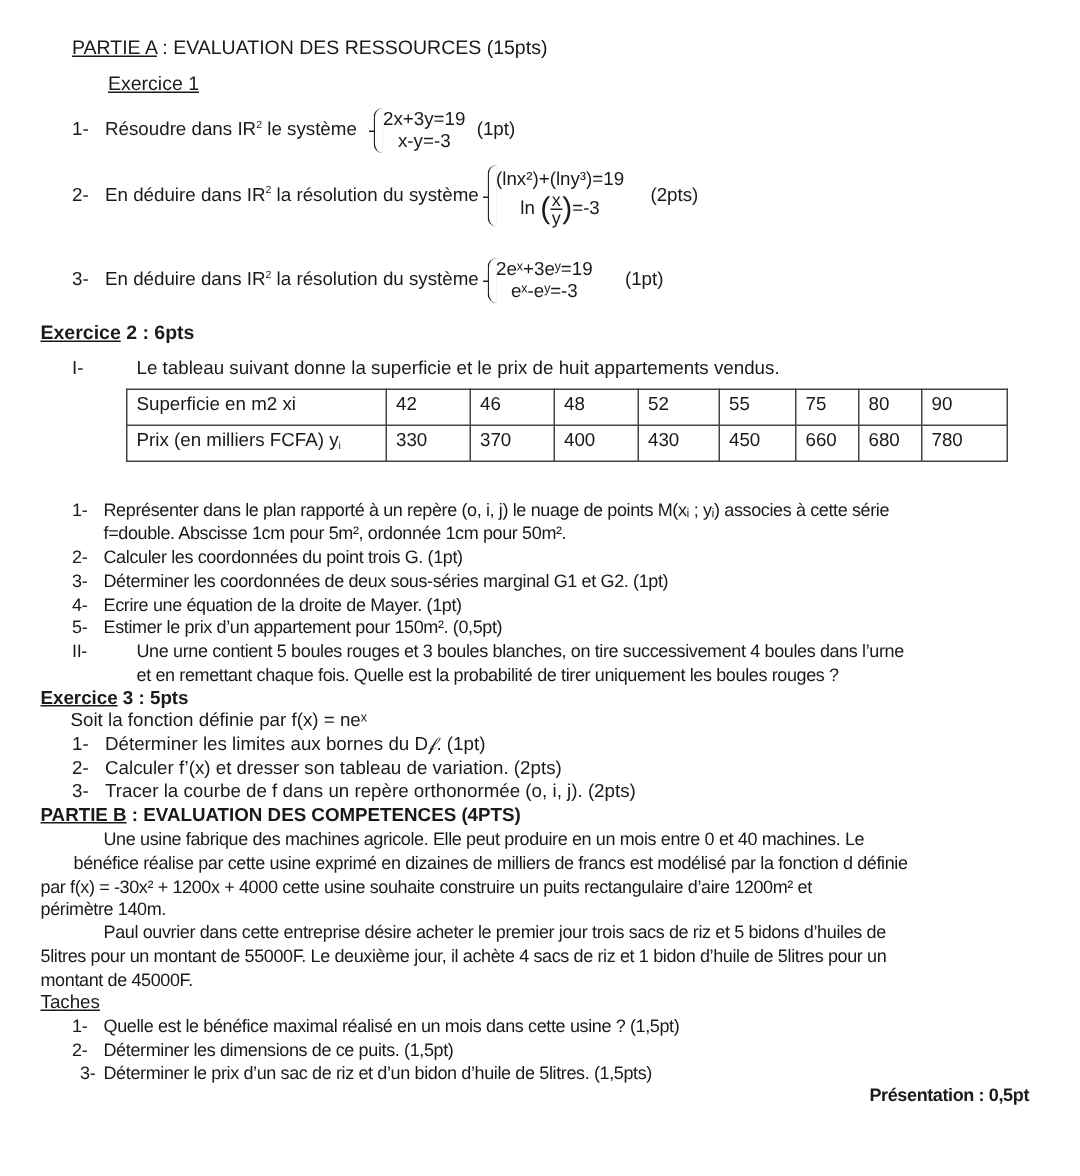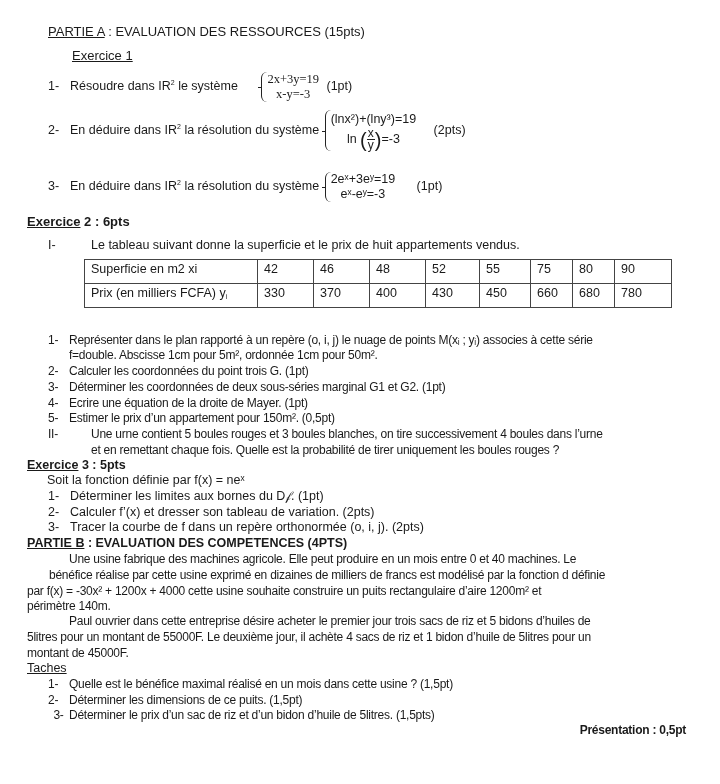--- a/index.html
+++ b/index.html
@@ -41,21 +41,21 @@
 <body>
 
 <div class="abs b" style="left:48px; top:24px; font-size:13px; font-weight:normal;">
   <span class="u">PARTIE A</span><span> : EVALUATION DES RESSOURCES (15pts)</span>
 </div>
 
 <div class="abs u" style="left:48px; top:48px; font-size:13px;margin-left:24px;">Exercice 1</div>
 
 <div class="abs" style="left:48px; top:72px;">
   <span style="display:inline-block;width:22px;">1-</span><span>Résoudre dans IR</span><sup>2</sup><span> le système</span>
-  <span class="sys" style="margin-left:20px;font-family:Liberation Serif, serif;">
+  <span class="sys" style="margin-left:8px;">
     <span class="brace"></span>
     <span class="sys-lines" style="display:block;">
       <div>2x+3y=19</div>
       <div>x-y=-3</div>
     </span>
   </span>
   <span style="margin-left:4px;">(1pt)</span>
 </div>
 
 <div class="abs" style="left:48px; top:110px;">

